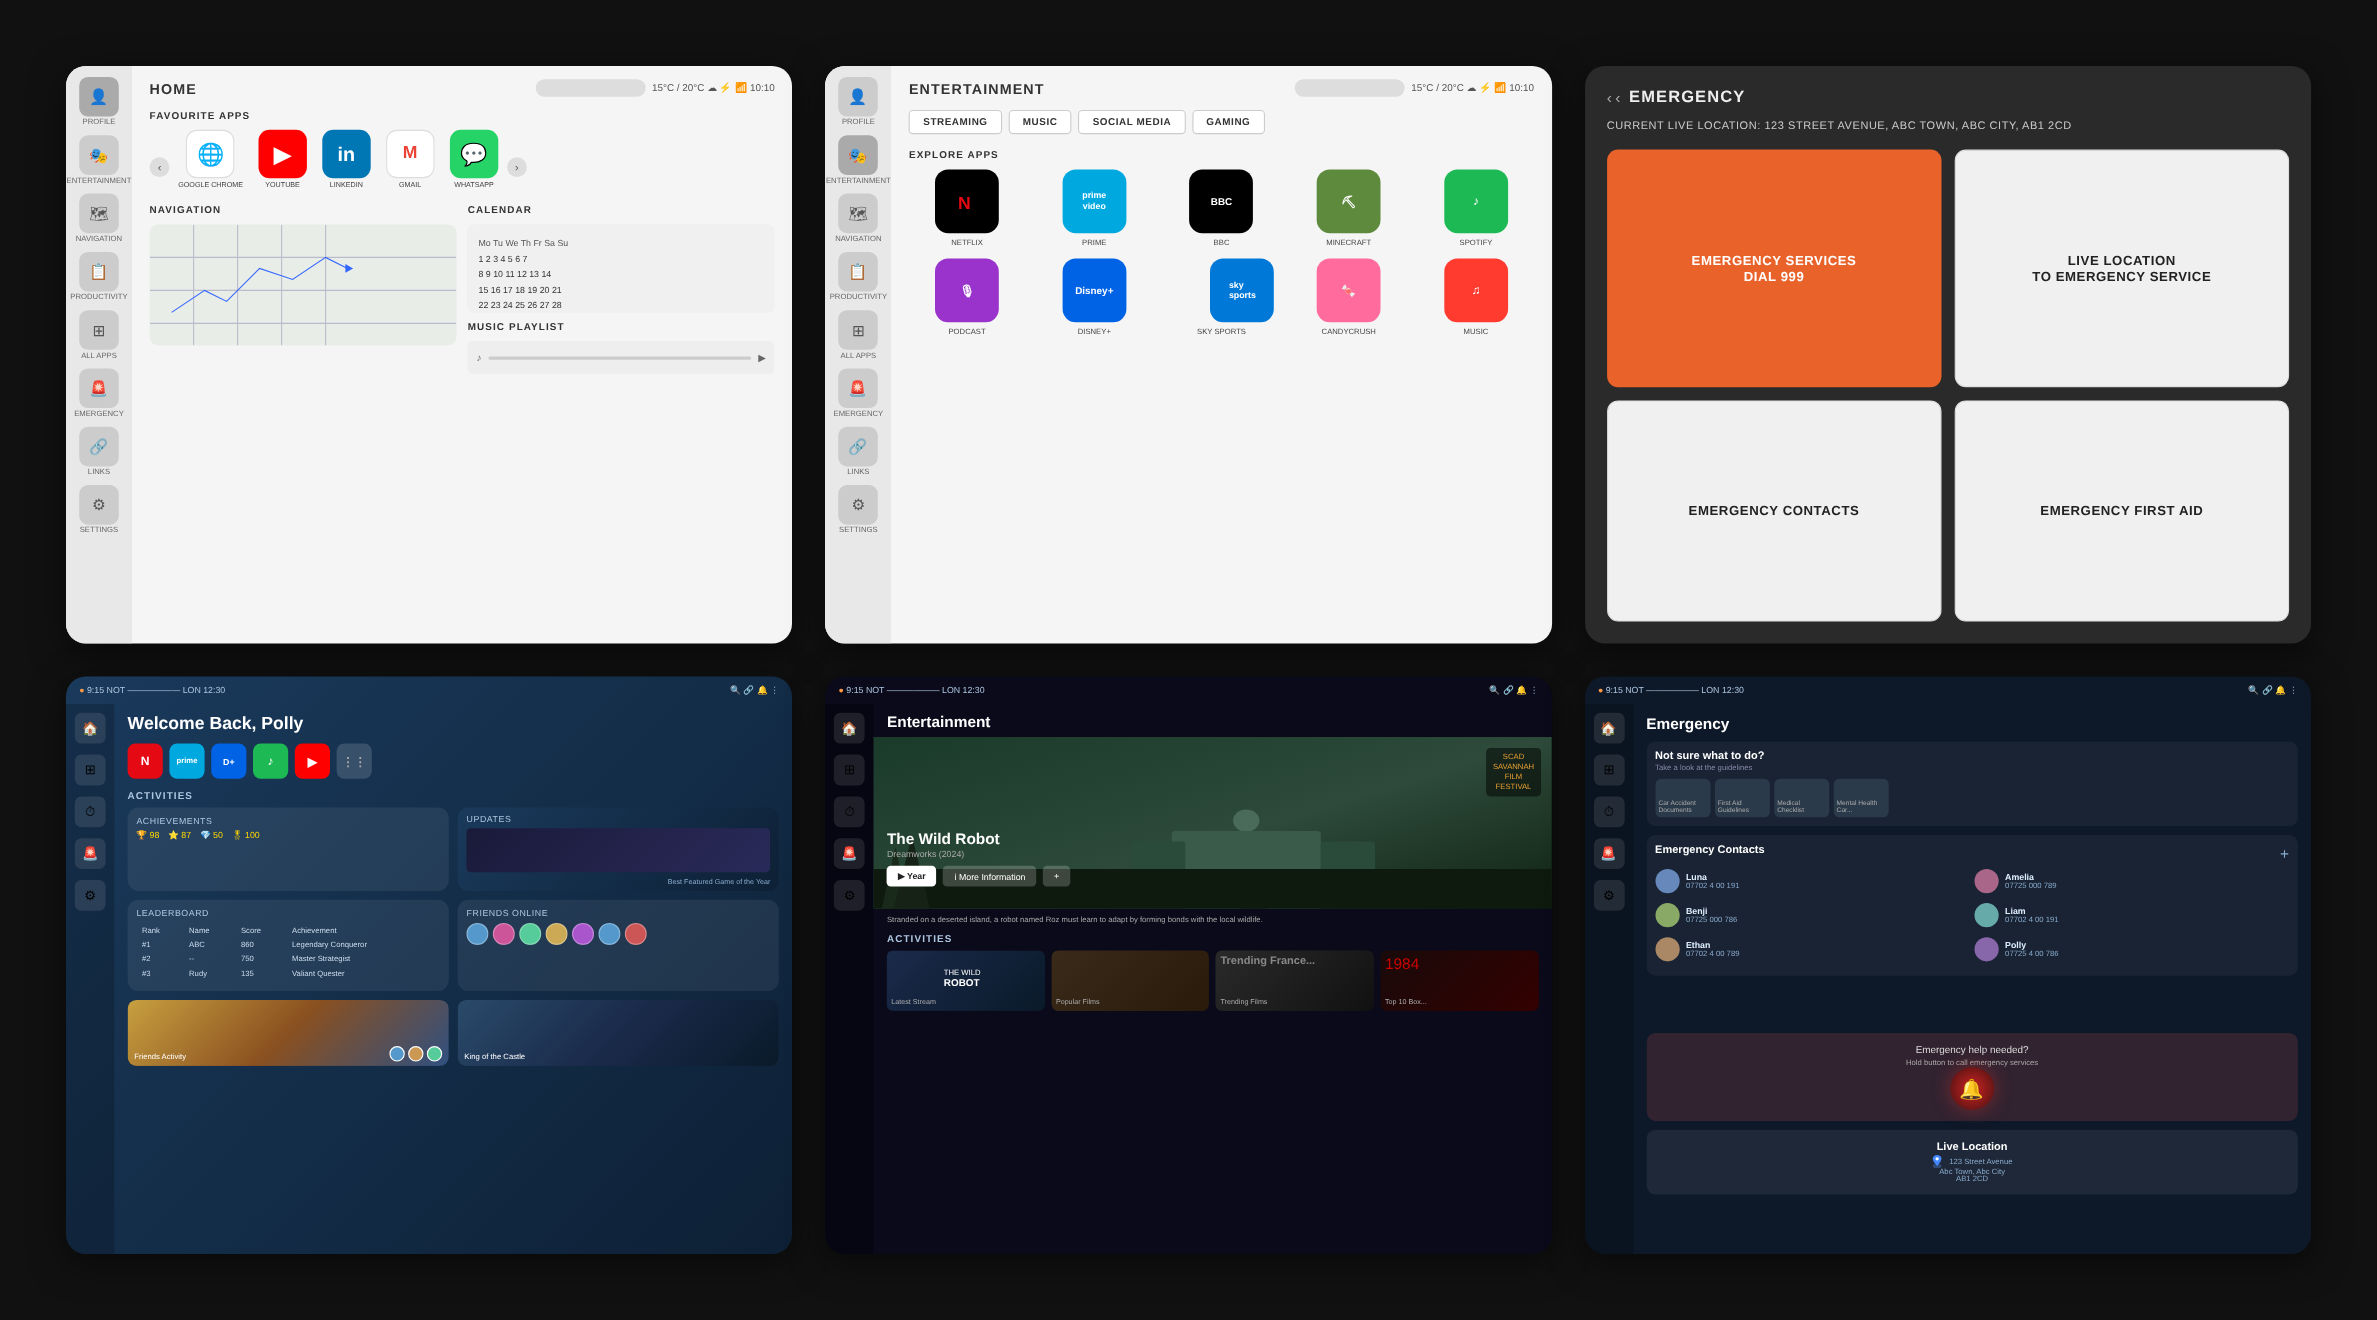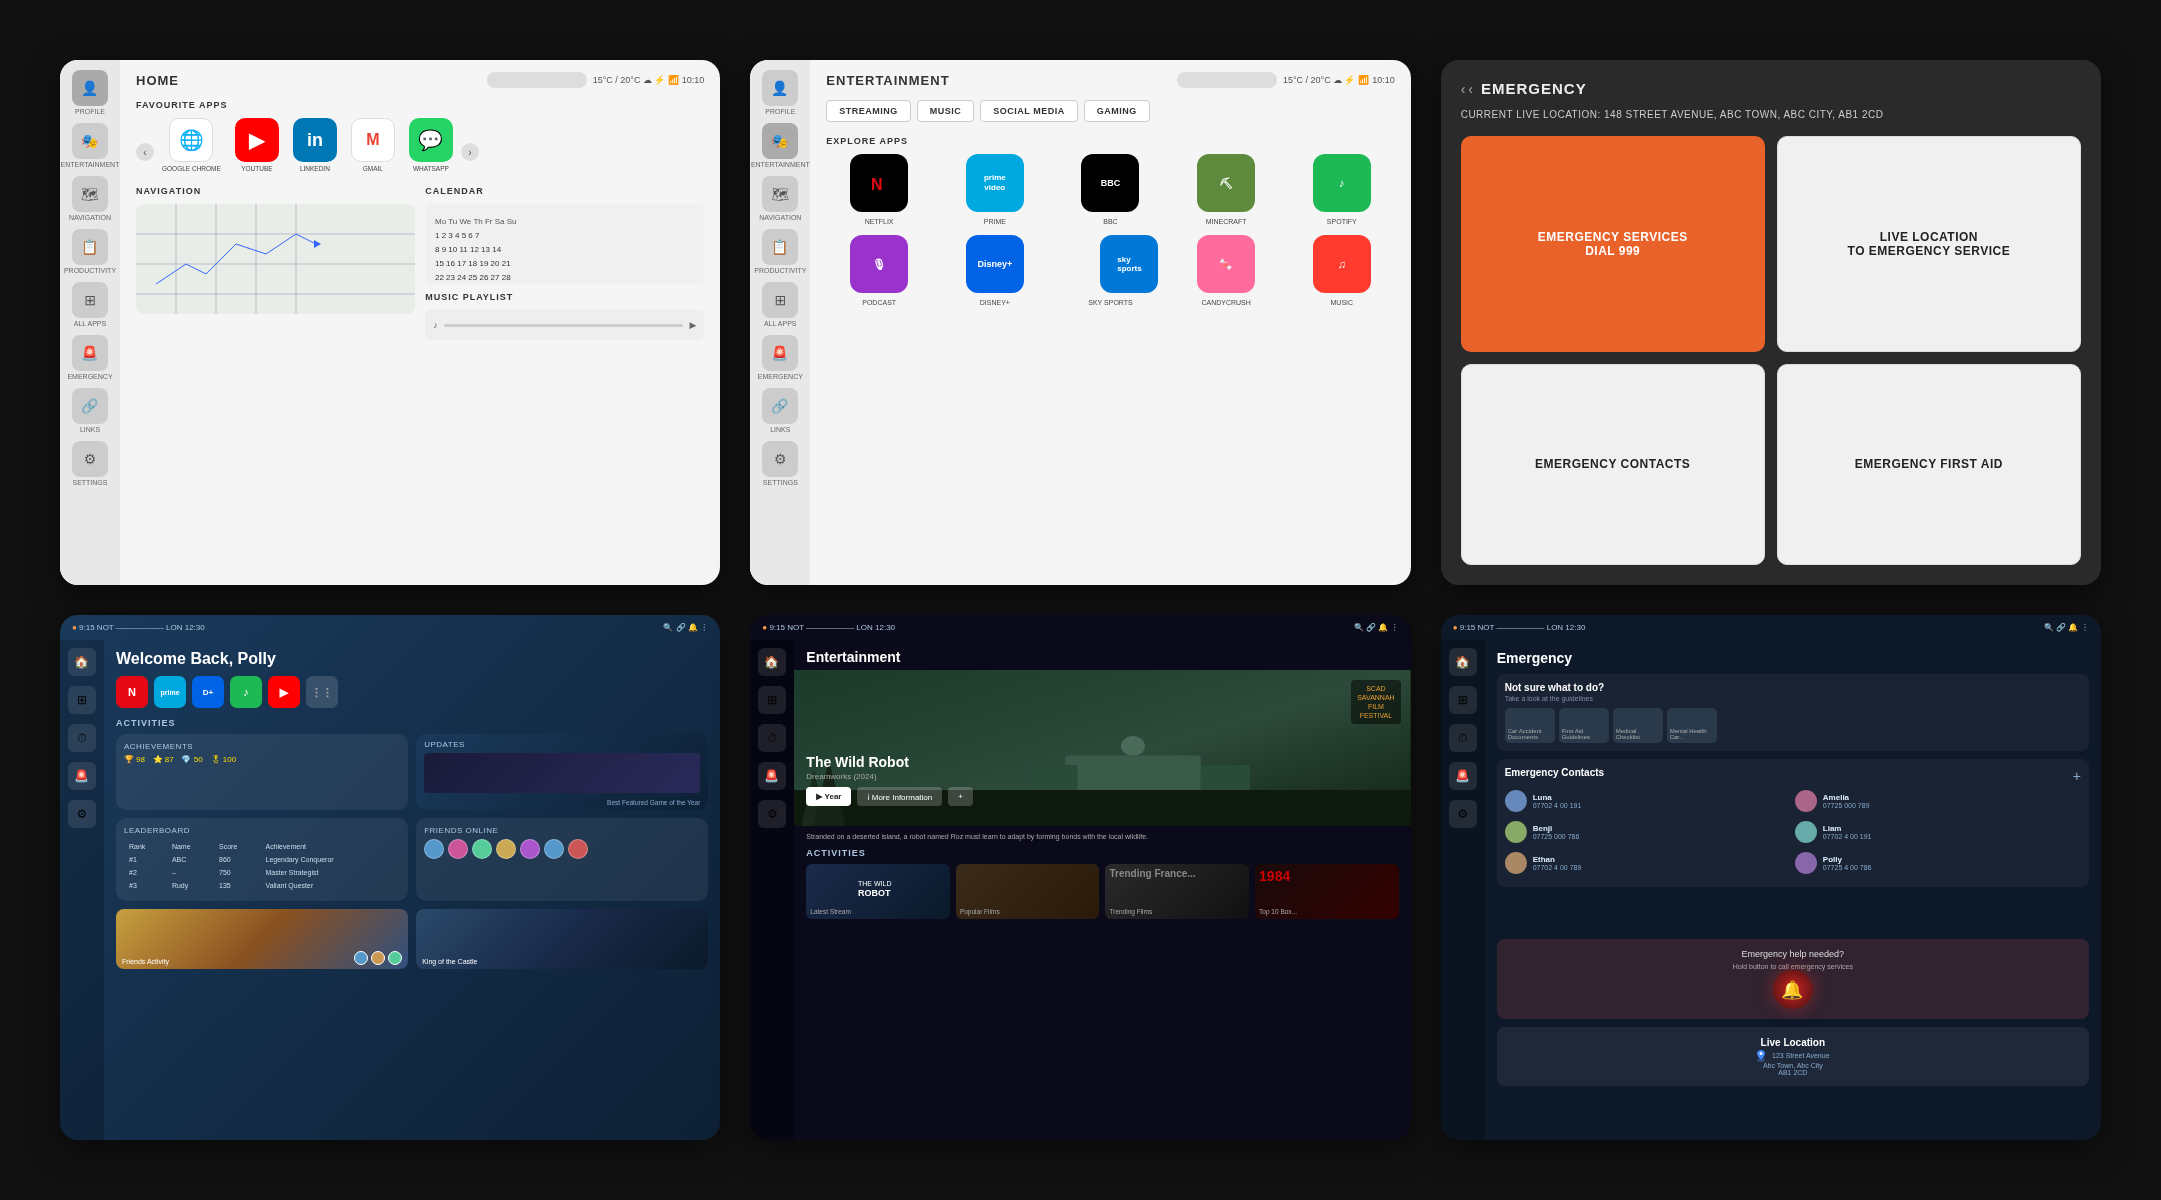--- a/index.html
+++ b/index.html
@@ -955,21 +955,21 @@
   </div>
 
   <div class="card card-emergency">
     <div class="emergency-top-bar">
       <div class="back-btn">
         <span class="back-chevron">‹</span>
         <span class="back-chevron">‹</span>
       </div>
       <div class="emergency-title">EMERGENCY</div>
     </div>
-    <div class="location-text">CURRENT LIVE LOCATION: 148 STREET AVENUE, ABC TOWN, ABC CITY, AB1 2CD</div>
+    <div class="location-text">CURRENT LIVE LOCATION: 123 STREET AVENUE, ABC TOWN, ABC CITY, AB1 2CD</div>
     <div class="emergency-grid">
       <div class="emerg-btn orange">
         <span>EMERGENCY SERVICES<br>DIAL 999</span>
       </div>
       <div class="emerg-btn white">
         <span>LIVE LOCATION<br>TO EMERGENCY SERVICE</span>
       </div>
       <div class="emerg-btn white">
         <span>EMERGENCY CONTACTS</span>
       </div>
@@ -1166,21 +1166,21 @@
               <div class="thumb-label">Latest Stream</div>
             </div>
             <div class="thumb-card thumb-bg-2">
               <div class="thumb-label">Popular Films</div>
             </div>
             <div class="thumb-card" style="background:linear-gradient(135deg,#2a2a2a,#111);">
               <div style="padding:4px;font-size:10px;color:#888;font-weight:bold;">Trending France...</div>
               <div class="thumb-label">Trending Films</div>
             </div>
             <div class="thumb-card" style="background:linear-gradient(135deg,#1a0a0a,#330000);">
-              <div style="padding:4px;font-size:14px;color:#cc0000;font-weight:bold;">1984</div>
+              <div style="padding:4px;font-size:14px;color:#cc0000;font-weight:normal;">1984</div>
               <div class="thumb-label">Top 10 Box...</div>
             </div>
           </div>
         </div>
       </div>
     </div>
   </div>
 
   <div class="card card-emerg-dark">
     <div class="emerg-dark-header">

